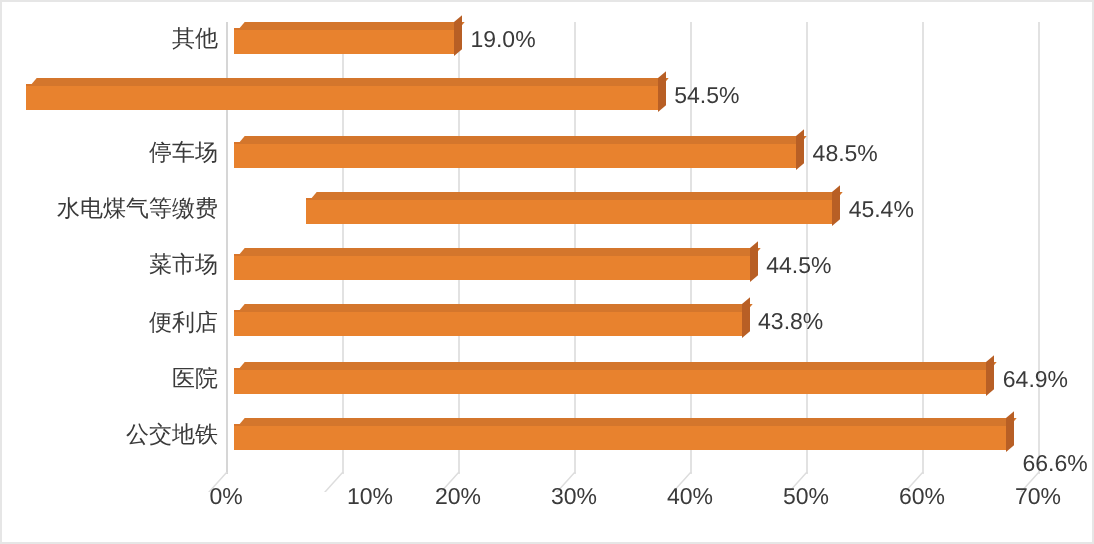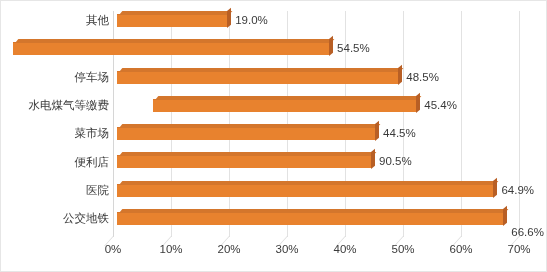--- a/index.html
+++ b/index.html
@@ -222,21 +222,21 @@
           <div class="value-label" style="left: 266.1px;">44.5%</div>
         </div>
       </div>
       <div class="row" style="top: 147.25px;">
         <div class="cat-label">便利店</div>
         <div class="bar-zone">
           <div class="bar" style="width: 254.04px; background: rgb(232, 130, 46);">
             <div class="bar-top" style="width: 254.04px;"></div>
             <div class="bar-side"></div>
           </div>
-          <div class="value-label" style="left: 262.04px;">90.5%</div>
+          <div class="value-label" style="left: 262.04px;">43.8%</div>
         </div>
       </div>
       <div class="row" style="top: 175.5px;">
         <div class="cat-label">医院</div>
         <div class="bar-zone">
           <div class="bar" style="width: 376.42px; background: rgb(232, 130, 46);">
             <div class="bar-top" style="width: 376.42px;"></div>
             <div class="bar-side"></div>
           </div>
           <div class="value-label" style="left: 384.42px;">64.9%</div>
@@ -249,21 +249,21 @@
             <div class="bar-top" style="width: 386.28px;"></div>
             <div class="bar-side"></div>
           </div>
           <div class="value-label" style="left: 394.28px; margin-top: 14px;">66.6%</div>
         </div>
       </div>
     </div>
 
   <div id="xaxis">
       <div class="xtick" style="left: 0px;">0%</div>
-      <div class="xtick" style="left: 58px;">10%</div>
+      <div class="xtick" style="left: 72px;">10%</div>
       <div class="xtick" style="left: 116px;">20%</div>
       <div class="xtick" style="left: 174px;">30%</div>
       <div class="xtick" style="left: 232px;">40%</div>
       <div class="xtick" style="left: 290px;">50%</div>
       <div class="xtick" style="left: 348px;">60%</div>
       <div class="xtick" style="left: 406px;">70%</div>
     </div>
 
 </div>
 

